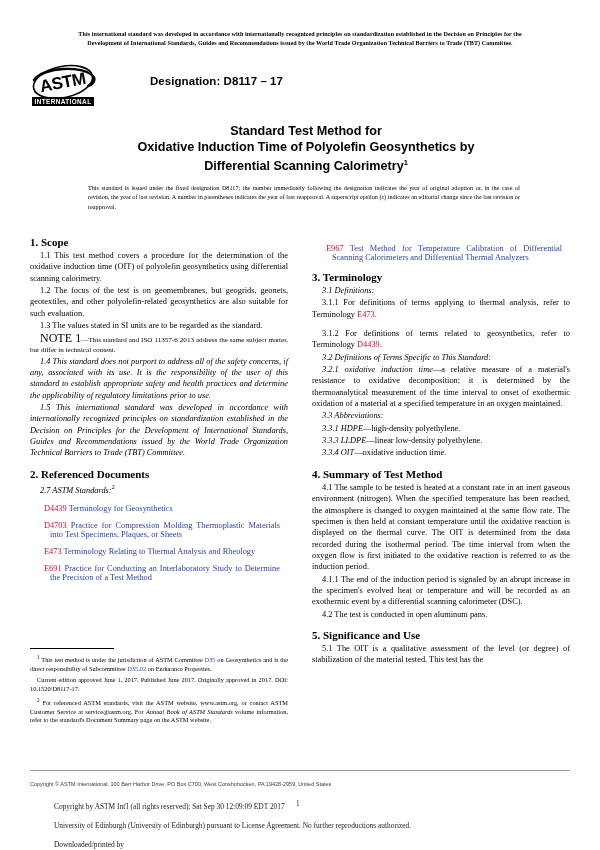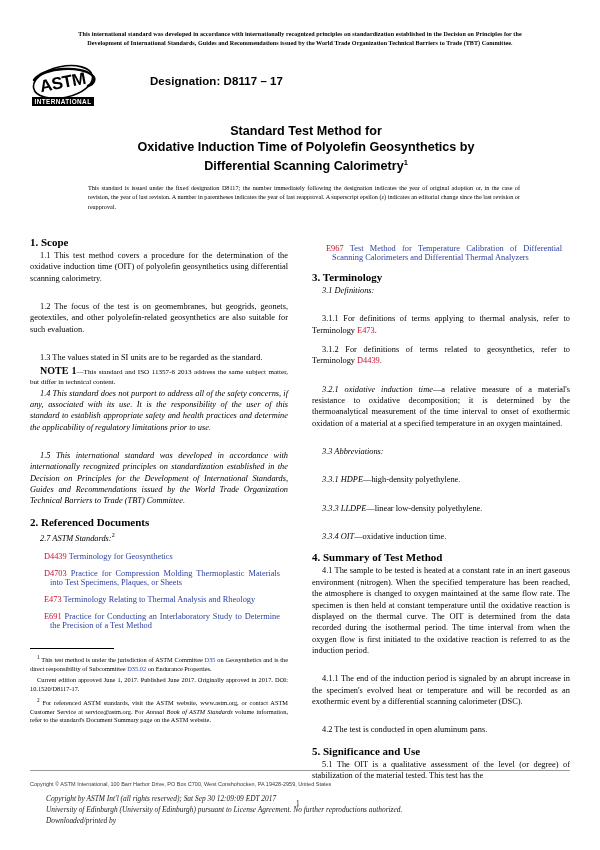--- a/index.html
+++ b/index.html
@@ -117,37 +117,36 @@
   }
   .sec-head.first { margin-top: 0; }
 
   p.para {
     margin: 0 0 0 0;
     padding: 0;
     text-indent: 10px;
     text-align: justify;
     text-justify: inter-word;
   }
-  p.para + p.para { margin-top: 17px; }
+  p.para + p.para { margin-top: 1px; }
   p.para.tight + p.para.tight { margin-top: 8px; }
 
   p.para.it { font-style: italic; }
   .it { font-style: italic; }
 
   p.note {
     margin: 3px 0 0 0;
     font-size: 7.1px;
     line-height: 9.6px;
     text-indent: 10px;
     text-align: justify;
   }
   p.note .nlabel {
     font-variant: small-caps;
-    font-size: 10px;
-    font-weight: bold;
+    font-size: 12px;
   }
 
   
   p.refline {
     margin: 8px;
     padding-left: 12px;
     text-indent: -6px;
     text-align: justify;
     line-height: 9px;
   }
@@ -209,21 +208,21 @@
   .dl-block {
     position: absolute;
     left: 46px;
     top: 793px;
     width: 510px;
     font-family: "Liberation Serif", serif;
     font-size: 7.4px;
     line-height: 11.2px;
     color: #1a1a1a;
   }
-  .dl-block div { margin: 0; font-style: italic; }
+  .dl-block div { margin: 8px; }
   .page-num {
     position: absolute;
     left: 296px;
     top: 800px;
     font-family: "Liberation Serif", serif;
     font-size: 7.2px;
     color: #1a1a1a;
   }
 </style>
 </head>
@@ -282,20 +281,21 @@
   </div>
 
   <div class="col col-right">
 
     <p class="refline"><span class="desig">E967</span> <span class="reftitle">Test Method for Temperature Calibration of Differential Scanning Calorimeters and Differential Thermal Analyzers</span></p>
 
     <div class="sec-head">3.  Terminology</div>
     <p class="para it">3.1  Definitions:</p>
     <p class="para tight"><span>3.1.1  For definitions of terms applying to thermal analysis, refer to Terminology </span><span class="desig">E473</span><span>.</span></p>
     <p class="para tight"><span>3.1.2  For definitions of terms related to geosynthetics, refer to Terminology </span><span class="desig">D4439</span><span>.</span></p>
+    <p class="para it">3.2  Definitions of Terms Specific to This Standard:</p>
     <p class="para"><span class="it">3.2.1  oxidative induction time</span><span>—a relative measure of a material's resistance to oxidative decomposition; it is determined by the thermoanalytical measurement of the time interval to onset of exothermic oxidation of a material at a specified temperature in an oxygen maintained.</span></p>
     <p class="para it">3.3  Abbreviations:</p>
     <p class="para"><span class="it">3.3.1  HDPE</span><span>—high-density polyethylene.</span></p>
     <p class="para"><span class="it">3.3.3  LLDPE</span><span>—linear low-density polyethylene.</span></p>
     <p class="para"><span class="it">3.3.4  OIT</span><span>—oxidative induction time.</span></p>
 
     <div class="sec-head">4.  Summary of Test Method</div>
     <p class="para">4.1  The sample to be tested is heated at a constant rate in an inert gaseous environment (nitrogen). When the specified temperature has been reached, the atmosphere is changed to oxygen maintained at the same flow rate. The specimen is then held at constant temperature until the oxidative reaction is displayed on the thermal curve. The OIT is determined from the data recorded during the isothermal period. The time interval from when the oxygen flow is first initiated to the oxidative reaction is referred to as the induction period.</p>
     <p class="para">4.1.1  The end of the induction period is signaled by an abrupt increase in the specimen's evolved heat or temperature and will be recorded as an exothermic event by a differential scanning calorimeter (DSC).</p>
     <p class="para">4.2  The test is conducted in open aluminum pans.</p>

